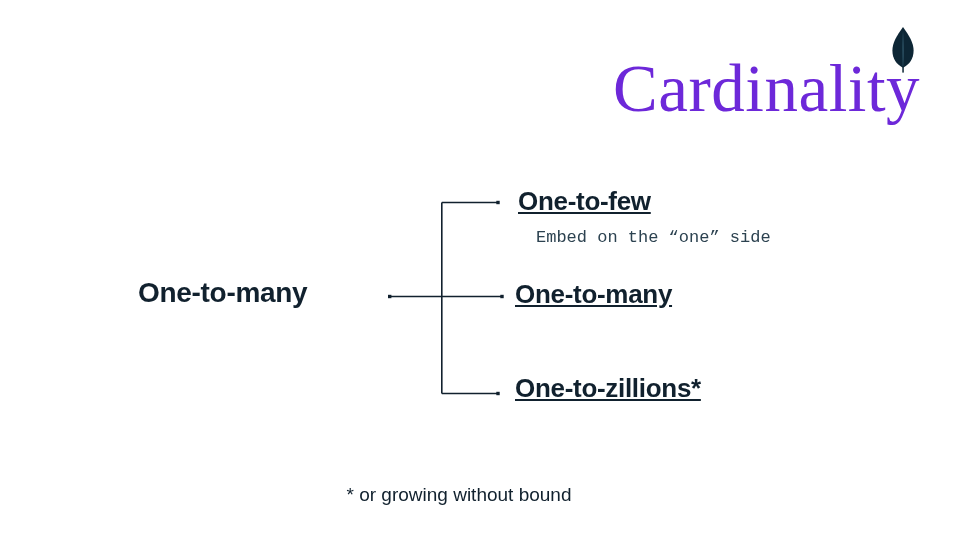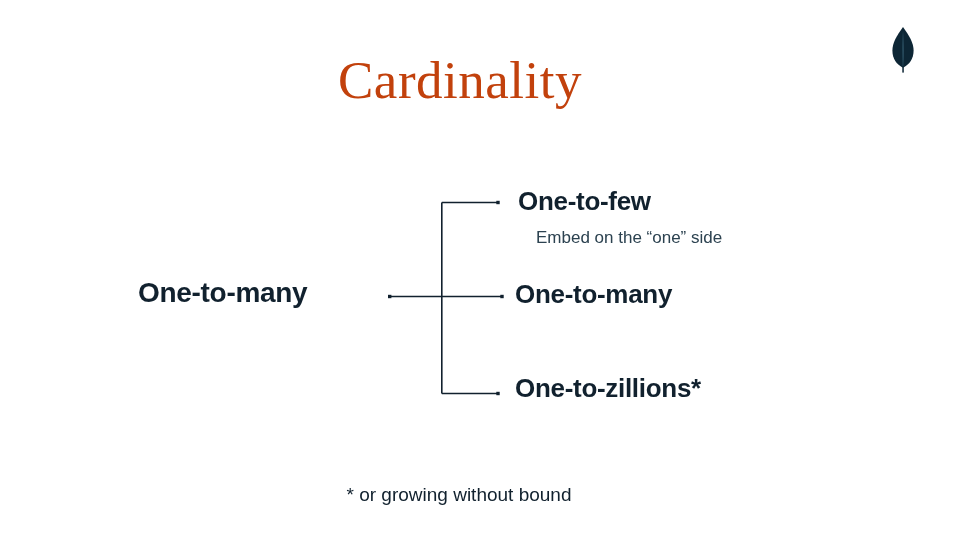--- a/index.html
+++ b/index.html
@@ -28,26 +28,26 @@
     width: 34px;
     height: 48px;
   }
 
   
   #title {
     position: absolute;
     left: 0px;
     top: 53px;
     width: 920px;
-    text-align: center;
+    text-align: right;
     font-family: "Liberation Serif", "DejaVu Serif", serif;
-    font-size: 53px;
+    font-size: 67px;
     font-weight: 400;
     letter-spacing: 0.5px;
-    color: #c2410c;
+    color: #6d28d9;
     line-height: 1.05;
     white-space: nowrap;
   }
 
   
   #connectors {
     position: absolute;
     left: 0;
     top: 0;
     width: 960px;
@@ -72,27 +72,29 @@
     position: absolute;
     white-space: nowrap;
   }
   .branch-label {
     font-size: 26px;
     font-weight: 700;
     letter-spacing: -0.3px;
     color: #11212e;
     line-height: 1.15;
     white-space: nowrap;
+    text-decoration: underline;
   }
   .branch-sub {
     font-size: 17px;
     font-weight: 400;
     color: #2c4250;
     line-height: 1.2;
     white-space: nowrap;
+    font-family: Liberation Mono, monospace;
   }
 
   #branch-0 { left: 518px; top: 187px; }
   #branch-0 .branch-sub { margin-top: 11px; margin-left: 18px; }
 
   #branch-1 { left: 515px; top: 280px; }
 
   #branch-2 { left: 515px; top: 374px; }
   #branch-2 .branch-sub { margin-top: 11px; margin-left: 20px; }
 

